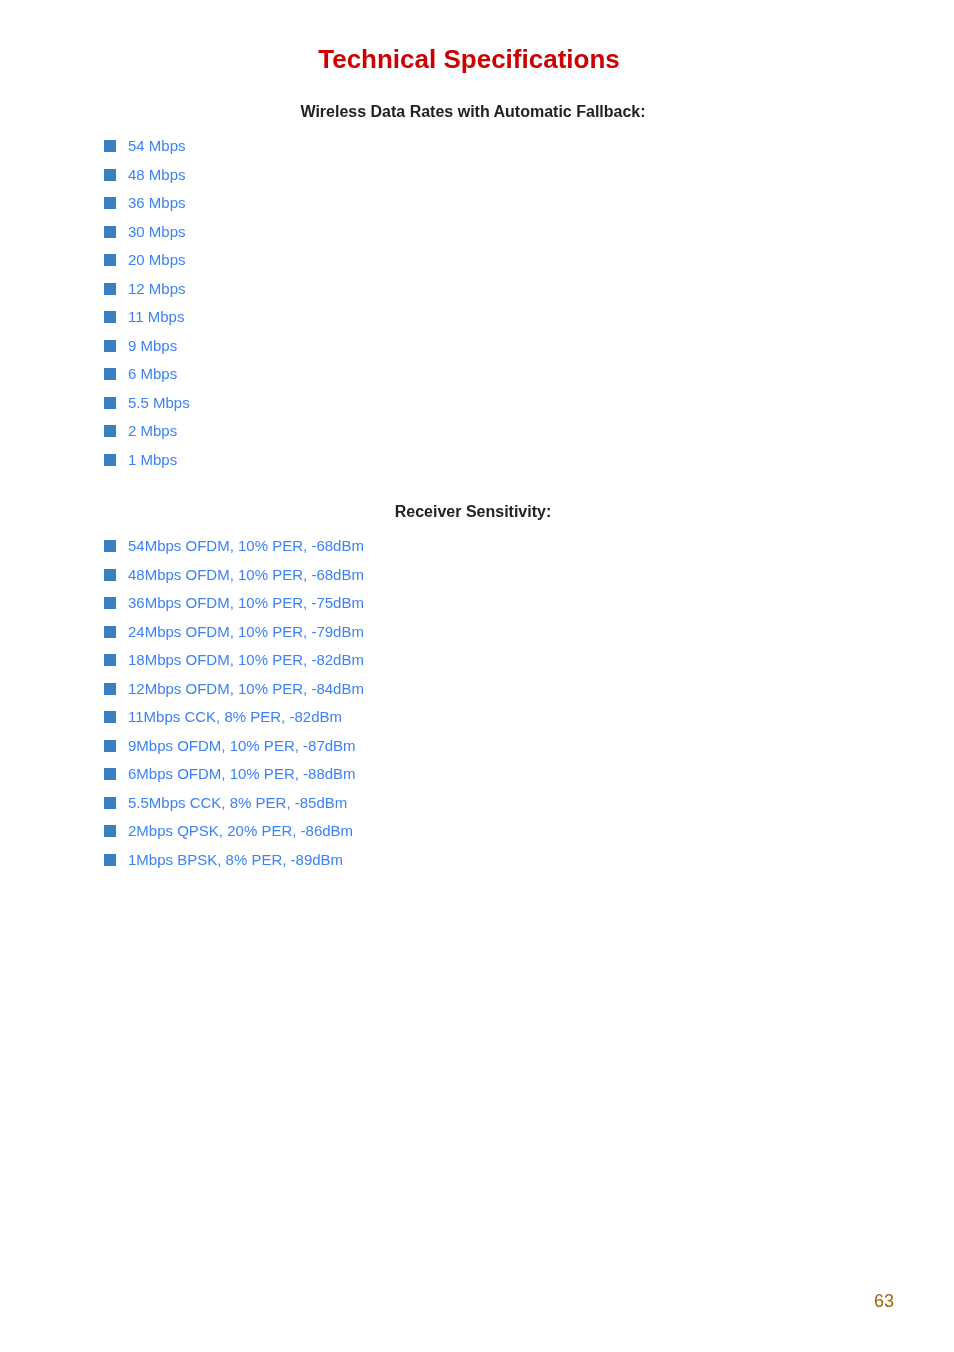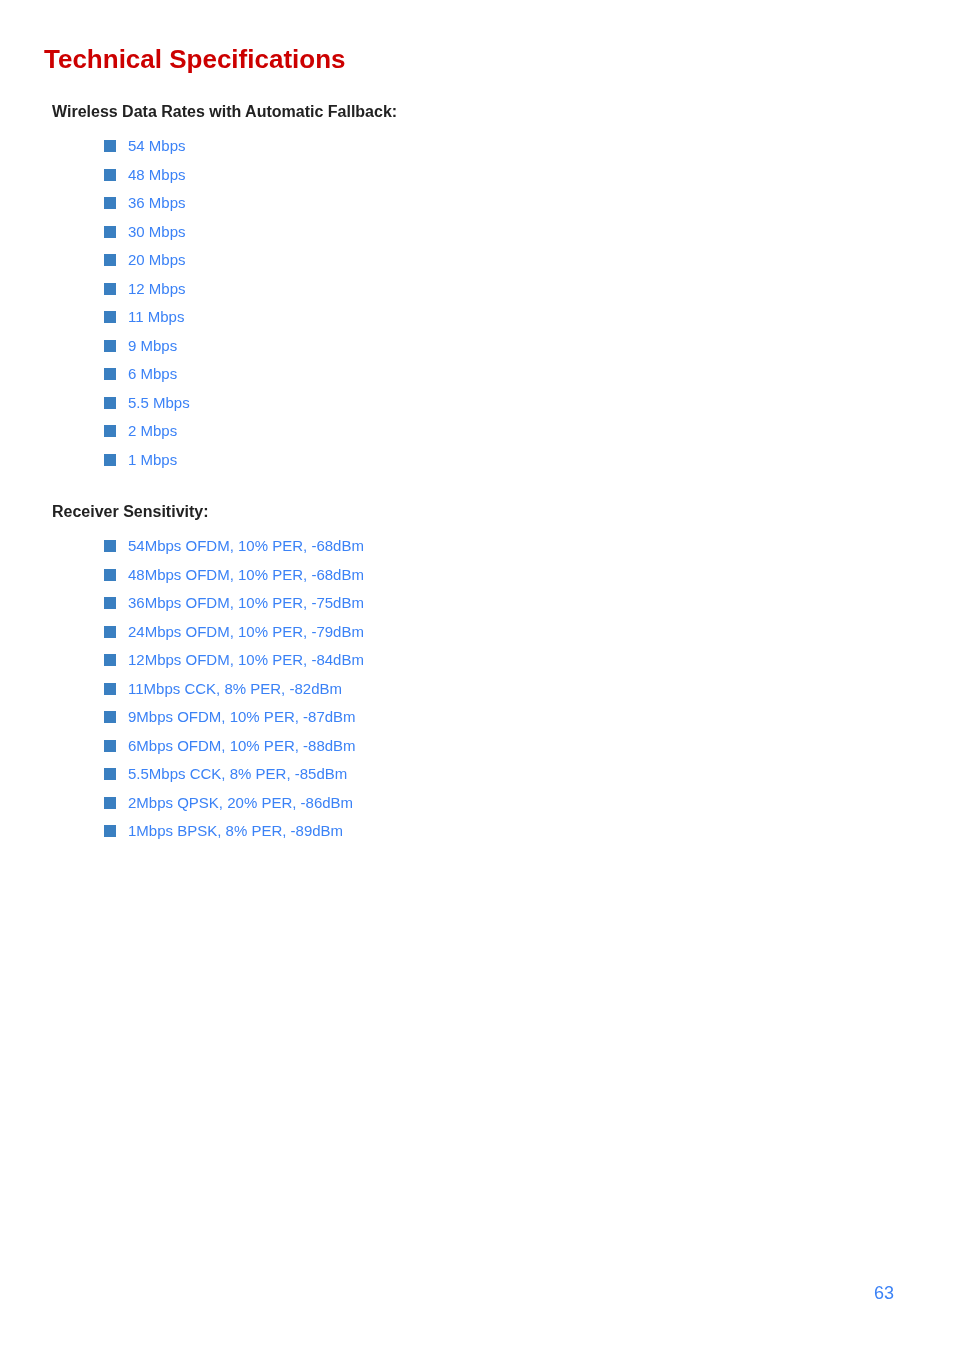--- a/index.html
+++ b/index.html
@@ -15,20 +15,21 @@
       color: #222222;
       width: 954px;
       min-height: 1352px;
       position: relative;
     }
 
     .page-container {
       padding: 44px 60px 60px 44px;
       position: relative;
       min-height: 1352px;
+      text-align: center;
     }
 
     .page-title {
       color: #cc0000;
       font-size: 26px;
       font-weight: bold;
       margin-bottom: 28px;
     }
 
     .section-heading {
@@ -58,24 +59,24 @@
       display: inline-block;
       width: 12px;
       height: 12px;
       background-color: #3a7fc1;
       flex-shrink: 0;
       margin-right: 12px;
     }
 
     .page-number {
       position: absolute;
-      bottom: 48px;
+      bottom: 40px;
       right: 60px;
       font-size: 18px;
-      color: #3b82f6;
+      color: #a16207;
     }
   </style>
 </head>
 <body>
 
 <div class="page-container">
 
   <h1 class="page-title">Technical Specifications</h1>
 
   <h2 class="section-heading">Wireless Data Rates with Automatic Fallback:</h2>
@@ -145,20 +146,24 @@
       <li>
         <span class="bullet-square"></span>
         <span>36Mbps OFDM, 10% PER, -75dBm</span>
       </li>
       <li>
         <span class="bullet-square"></span>
         <span>24Mbps OFDM, 10% PER, -79dBm</span>
       </li>
       <li>
         <span class="bullet-square"></span>
+        <span>18Mbps OFDM, 10% PER, -82dBm</span>
+      </li>
+      <li>
+        <span class="bullet-square"></span>
         <span>12Mbps OFDM, 10% PER, -84dBm</span>
       </li>
       <li>
         <span class="bullet-square"></span>
         <span>11Mbps CCK, 8% PER, -82dBm</span>
       </li>
       <li>
         <span class="bullet-square"></span>
         <span>9Mbps OFDM, 10% PER, -87dBm</span>
       </li>

